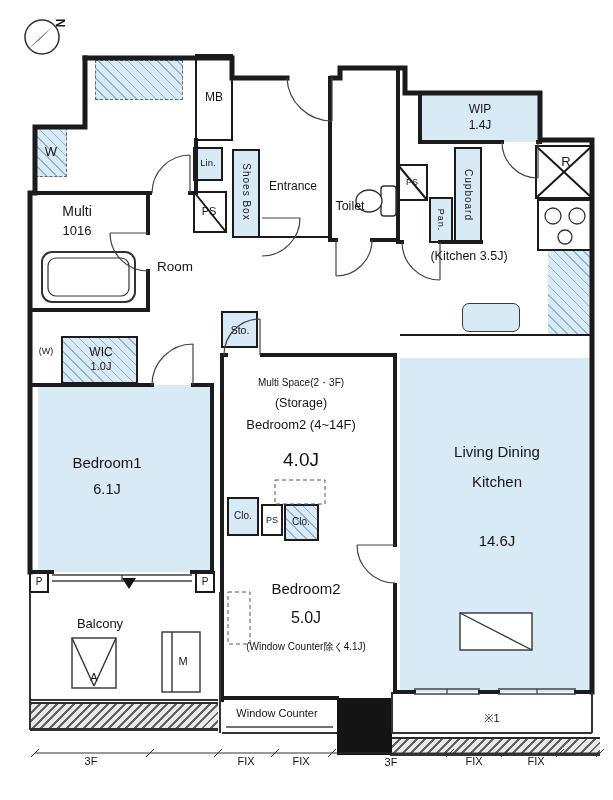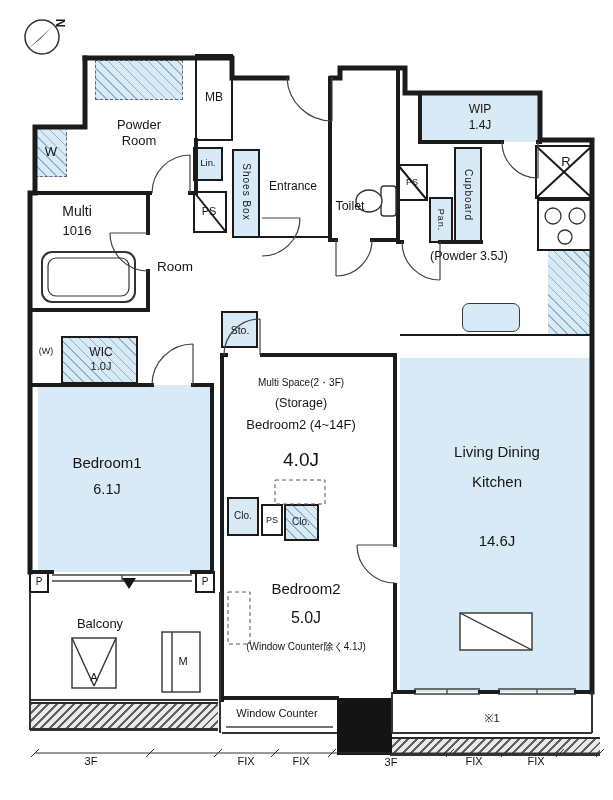--- a/index.html
+++ b/index.html
@@ -146,36 +146,35 @@
     </g>
     <polygon points="122,578 136,578 129,589" fill="#141414"></polygon>
     <g stroke="#333" stroke-width="1" fill="none">
       <path d="M35,753 H600"></path>
       <path d="M31,757 L39,749 M146,757 L154,749 M214,757 L222,749 M271,757 L279,749 M328,757 L336,749 M446,757 L454,749 M501,757 L509,749 M556,757 L564,749 M596,757 L604,749"></path>
     </g>
   </svg>
 
   <div class="lbl rot90" style="left:60px;top:23px;font-size:12px;font-weight:bold">N</div>
   <div class="lbl" style="left:214px;top:97px;font-size:12px">MB</div>
-  <div class="lbl wrap" style="left:139px;top:133px;width:72px;font-size:13px">Powder Room</div>
   <div class="lbl" style="left:51px;top:152px;font-size:13px">W</div>
   <div class="lbl" style="left:77px;top:212px;font-size:14px">Multi</div>
   <div class="lbl" style="left:77px;top:231px;font-size:13px">1016</div>
   <div class="lbl" style="left:208px;top:163px;font-size:9.5px">Lin.</div>
   <div class="lbl" style="left:209px;top:212px;font-size:11px">PS</div>
   <div class="lbl vert" style="left:246px;top:192px;font-size:10px">Shoes Box</div>
   <div class="lbl" style="left:293px;top:186px;font-size:12px">Entrance</div>
   <div class="lbl" style="left:350px;top:207px;font-size:12.5px">Toilet</div>
   <div class="lbl" style="left:412px;top:182px;font-size:9px">PS</div>
   <div class="lbl vert" style="left:441px;top:220px;font-size:9px">Pan.</div>
   <div class="lbl vert" style="left:468px;top:195px;font-size:10px">Cupboard</div>
   <div class="lbl" style="left:480px;top:109px;font-size:12px">WIP</div>
   <div class="lbl" style="left:480px;top:125px;font-size:12px">1.4J</div>
   <div class="lbl" style="left:566px;top:162px;font-size:13px">R</div>
-  <div class="lbl" style="left:469px;top:257px;font-size:12.5px">(Powder 3.5J)</div>
+  <div class="lbl" style="left:469px;top:257px;font-size:12.5px">(Kitchen 3.5J)</div>
   <div class="lbl" style="left:175px;top:267px;font-size:13.5px">Room</div>
   <div class="lbl" style="left:240px;top:330px;font-size:10.5px">Sto.</div>
   <div class="lbl" style="left:46px;top:351px;font-size:9px">(W)</div>
   <div class="lbl" style="left:101px;top:352px;font-size:12px">WIC</div>
   <div class="lbl" style="left:101px;top:367px;font-size:11px">1.0J</div>
   <div class="lbl" style="left:107px;top:463px;font-size:15px">Bedroom1</div>
   <div class="lbl" style="left:107px;top:490px;font-size:14.5px">6.1J</div>
   <div class="lbl" style="left:301px;top:383px;font-size:10px">Multi Space(2・3F)</div>
   <div class="lbl" style="left:301px;top:404px;font-size:12.5px">(Storage)</div>
   <div class="lbl" style="left:301px;top:425px;font-size:13px">Bedroom2 (4~14F)</div>

